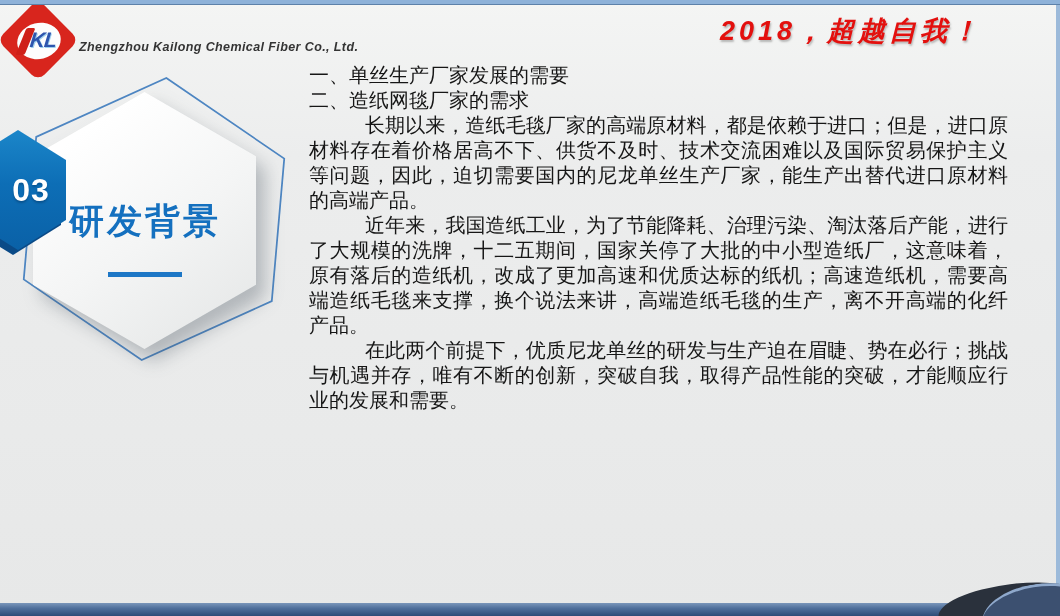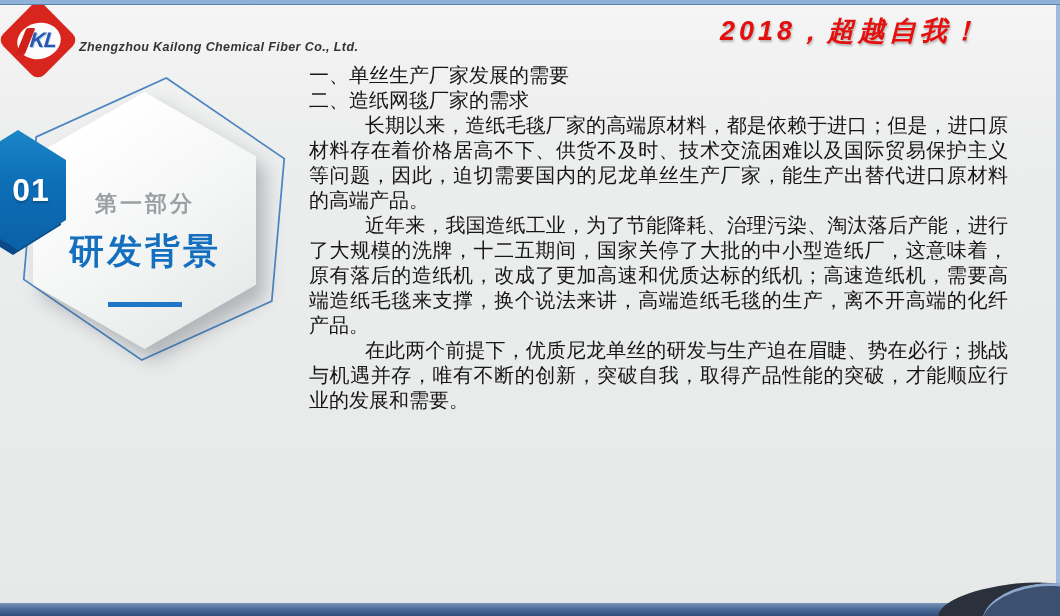--- a/index.html
+++ b/index.html
@@ -92,24 +92,23 @@
   <div class="slogan">2018，超越自我！</div>
 
   <svg class="hex-outline" viewBox="0 0 100 116" preserveAspectRatio="none">
     <polygon points="50,0.6 99.4,29 99.4,87 50,115.4 0.6,87 0.6,29" fill="none" stroke="#4e86c2" stroke-width="0.7"></polygon>
   </svg>
   <div class="hex-white-wrap">
     <div class="hex hex-white"></div>
   </div>
   <div class="hex hex-badge-back"></div>
   <div class="hex hex-badge">
-    <span class="badge-number">01</span>
+    <span class="badge-number">03</span>
   </div>
   <div class="part-group">
-    <div class="part-label">第一部分</div>
     <div class="part-title">研发背景</div>
     <div class="part-rule"></div>
   </div>
 
   <div class="content">
     <div class="heading">一、单丝生产厂家发展的需要</div>
     <div class="heading">二、造纸网毯厂家的需求</div>
     <p>长期以来，造纸毛毯厂家的高端原材料，都是依赖于进口；但是，进口原材料存在着价格居高不下、供货不及时、技术交流困难以及国际贸易保护主义等问题，因此，迫切需要国内的尼龙单丝生产厂家，能生产出替代进口原材料的高端产品。</p>
     <p>近年来，我国造纸工业，为了节能降耗、治理污染、淘汰落后产能，进行了大规模的洗牌，十二五期间，国家关停了大批的中小型造纸厂，这意味着，原有落后的造纸机，改成了更加高速和优质达标的纸机；高速造纸机，需要高端造纸毛毯来支撑，换个说法来讲，高端造纸毛毯的生产，离不开高端的化纤产品。</p>
     <p>在此两个前提下，优质尼龙单丝的研发与生产迫在眉睫、势在必行；挑战与机遇并存，唯有不断的创新，突破自我，取得产品性能的突破，才能顺应行业的发展和需要。</p>

